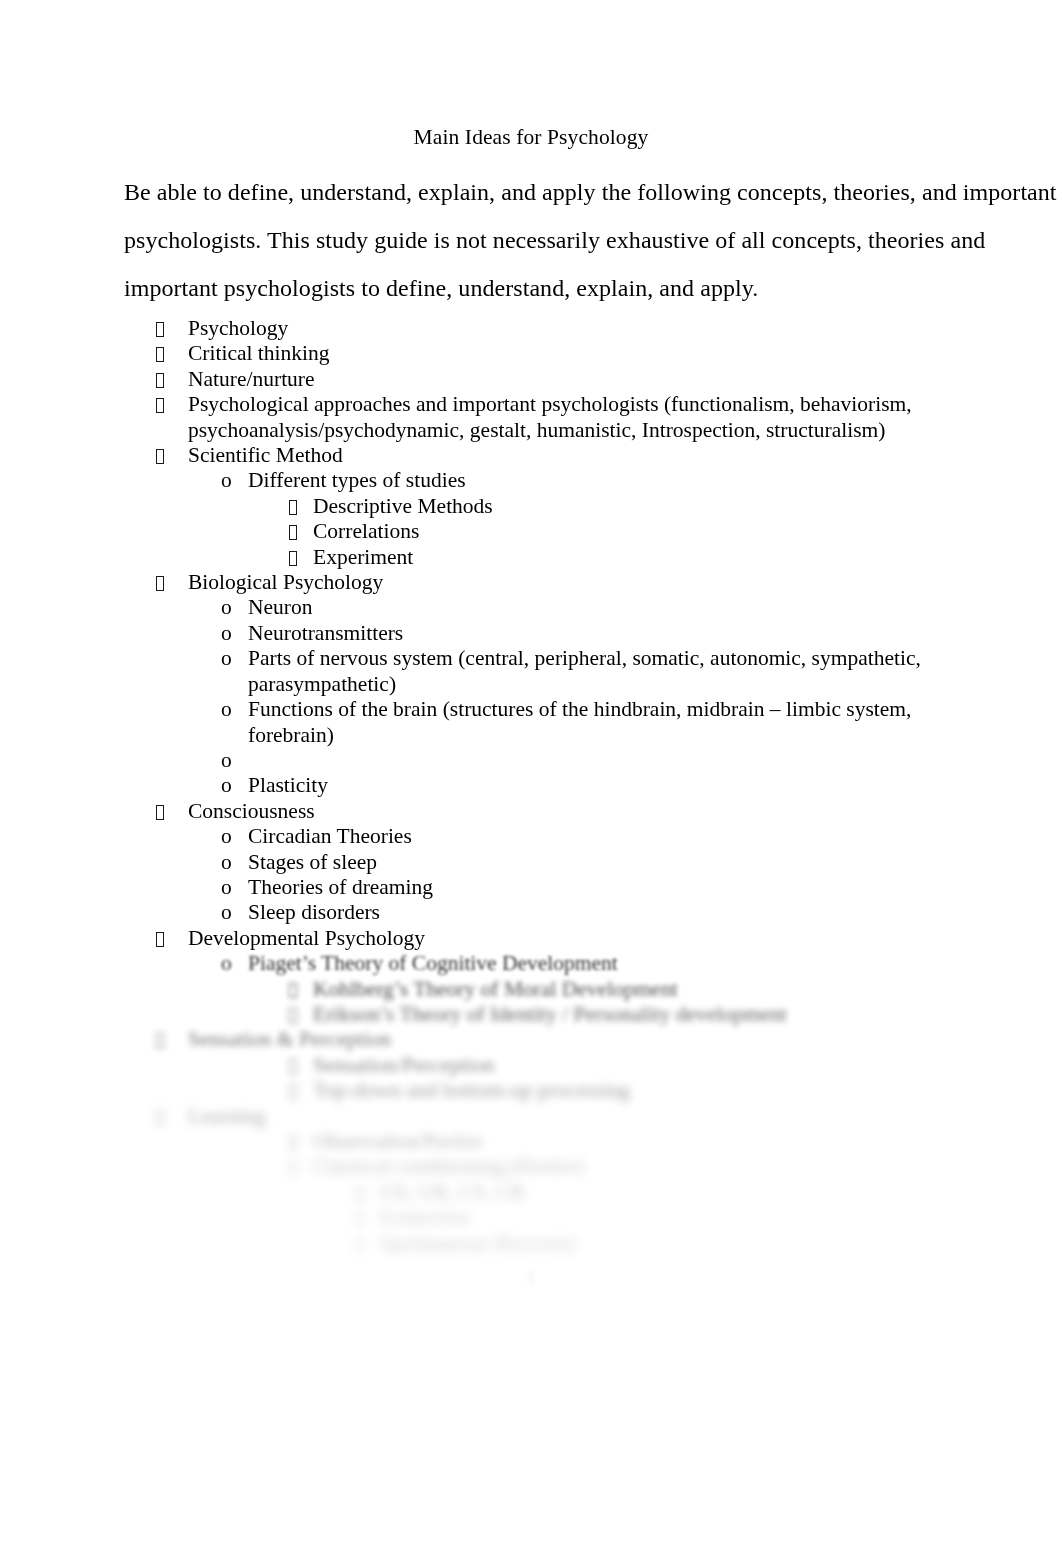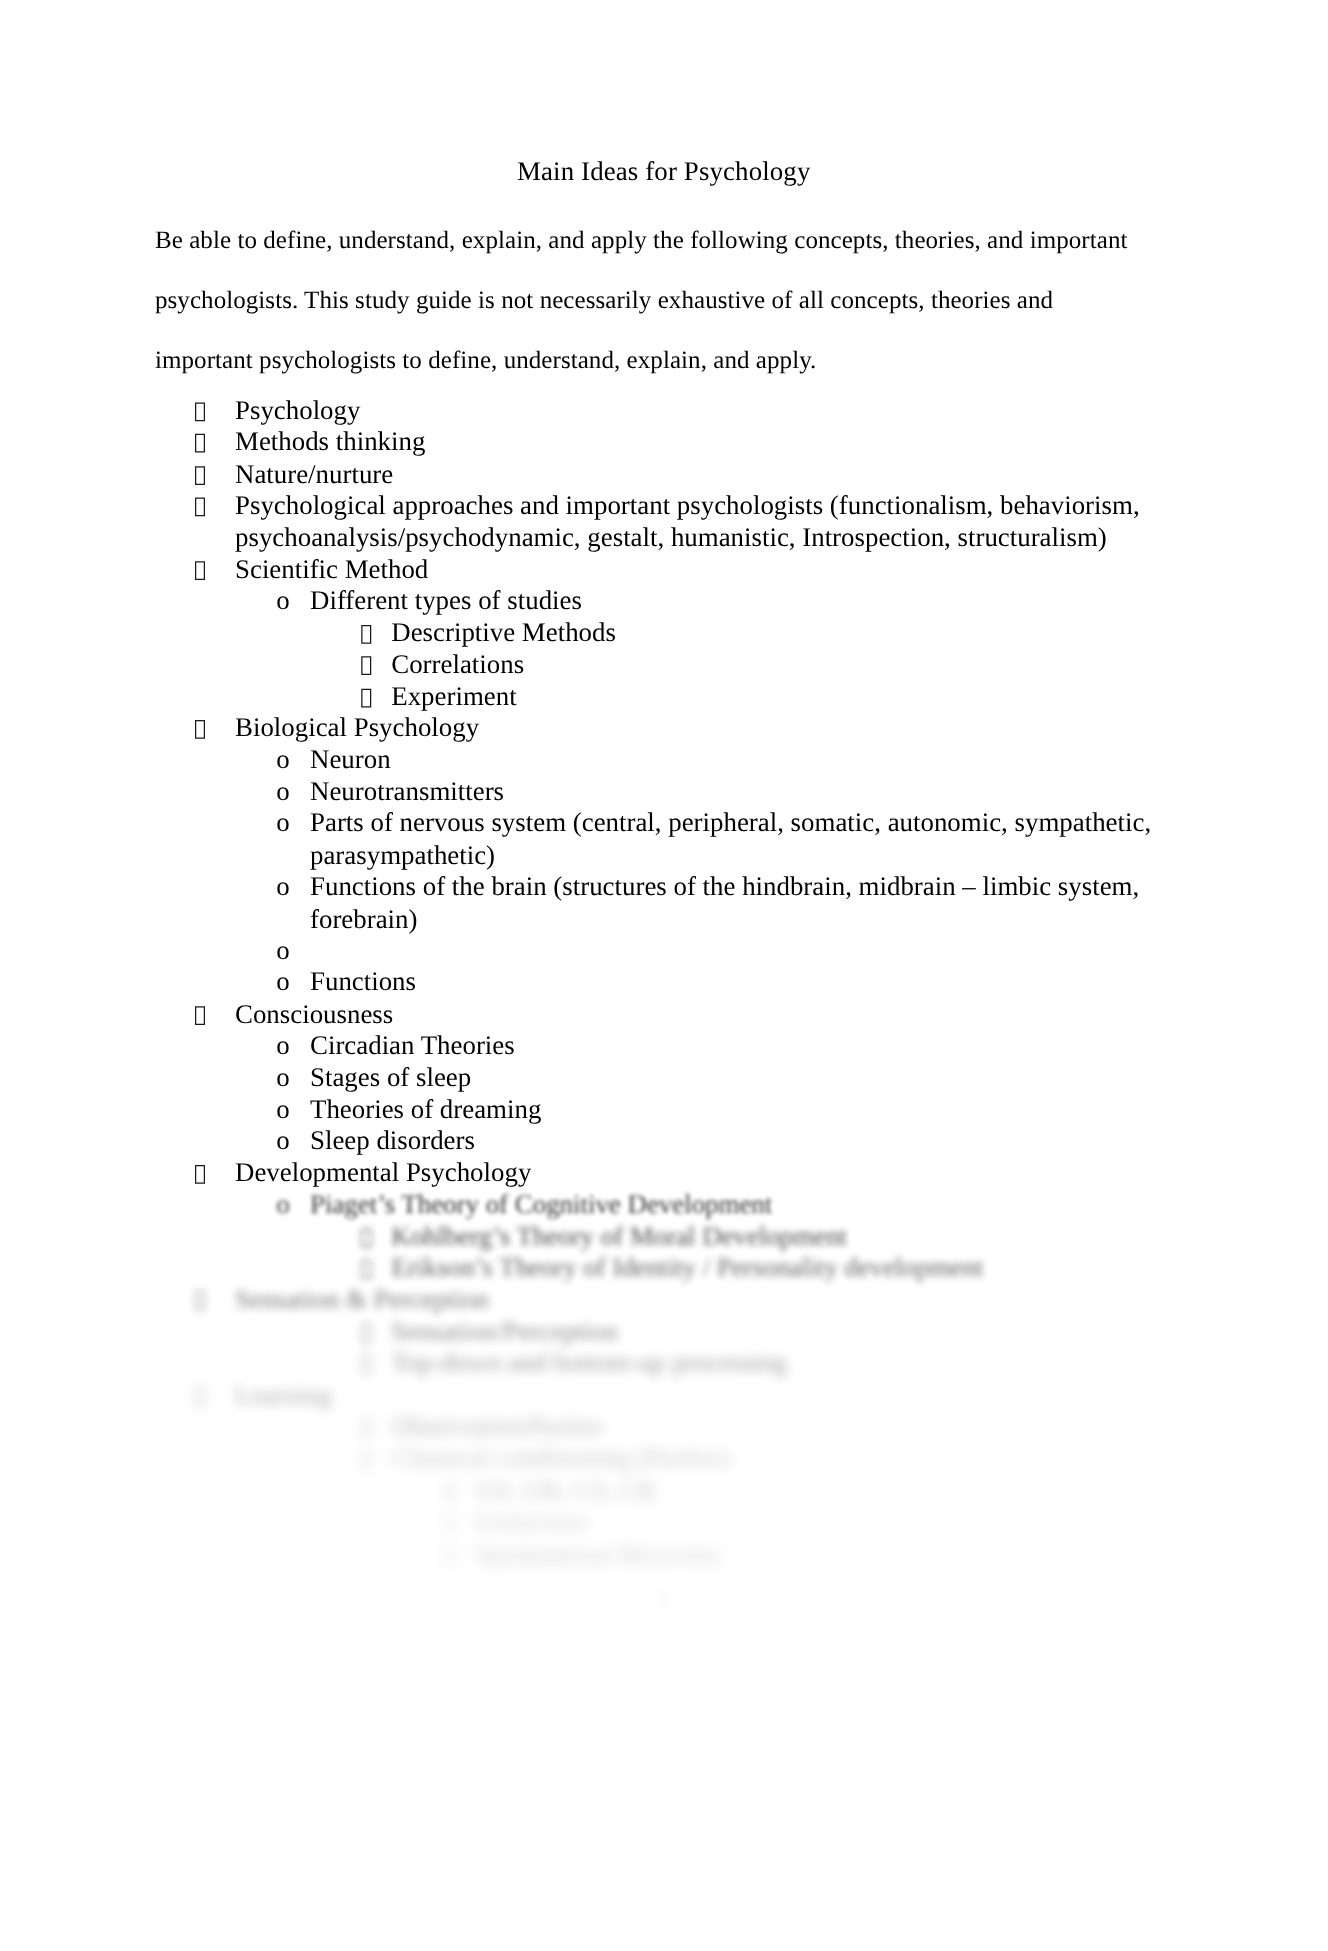--- a/index.html
+++ b/index.html
@@ -45,21 +45,21 @@
   }
 
   
   .intro {
     position: absolute;
     left: 124px;
     top: 168px;
     width: 818px;
   }
   .intro .pline {
-    font-size: 20px;
+    font-size: 24px;
     line-height: 48px;
     white-space: nowrap;
     letter-spacing: 0.05px;
   }
 
   
   .outline {
     position: absolute;
     left: 0;
     top: 316px;
@@ -149,21 +149,21 @@
       <div class="pline">important psychologists to define, understand, explain, and apply.</div>
     </div>
 
     <div class="outline" id="outline-root">
         <div class="item lvl1">
           <span class="marker"><span class="tofu"></span></span>
           <span class="label">Psychology</span>
         </div>
         <div class="item lvl1">
           <span class="marker"><span class="tofu"></span></span>
-          <span class="label">Methods thinking</span>
+          <span class="label">Critical thinking</span>
         </div>
         <div class="item lvl1">
           <span class="marker"><span class="tofu"></span></span>
           <span class="label">Nature/nurture</span>
         </div>
         <div class="item lvl1">
           <span class="marker"><span class="tofu"></span></span>
           <span class="label">Psychological approaches and important psychologists (functionalism, behaviorism, psychoanalysis/psychodynamic, gestalt, humanistic, Introspection, structuralism)</span>
         </div>
         <div class="item lvl1">
@@ -204,21 +204,21 @@
         </div>
         <div class="item lvl2">
           <span class="marker">o</span>
           <span class="label">Functions of the brain (structures of the hindbrain, midbrain – limbic system, forebrain)</span>
         </div>
         <div class="item lvl2">
           <span class="marker">o</span>
         </div>
         <div class="item lvl2">
           <span class="marker">o</span>
-          <span class="label">Functions</span>
+          <span class="label">Plasticity</span>
         </div>
         <div class="item lvl1">
           <span class="marker"><span class="tofu"></span></span>
           <span class="label">Consciousness</span>
         </div>
         <div class="item lvl2">
           <span class="marker">o</span>
           <span class="label">Circadian Theories</span>
         </div>
         <div class="item lvl2">

